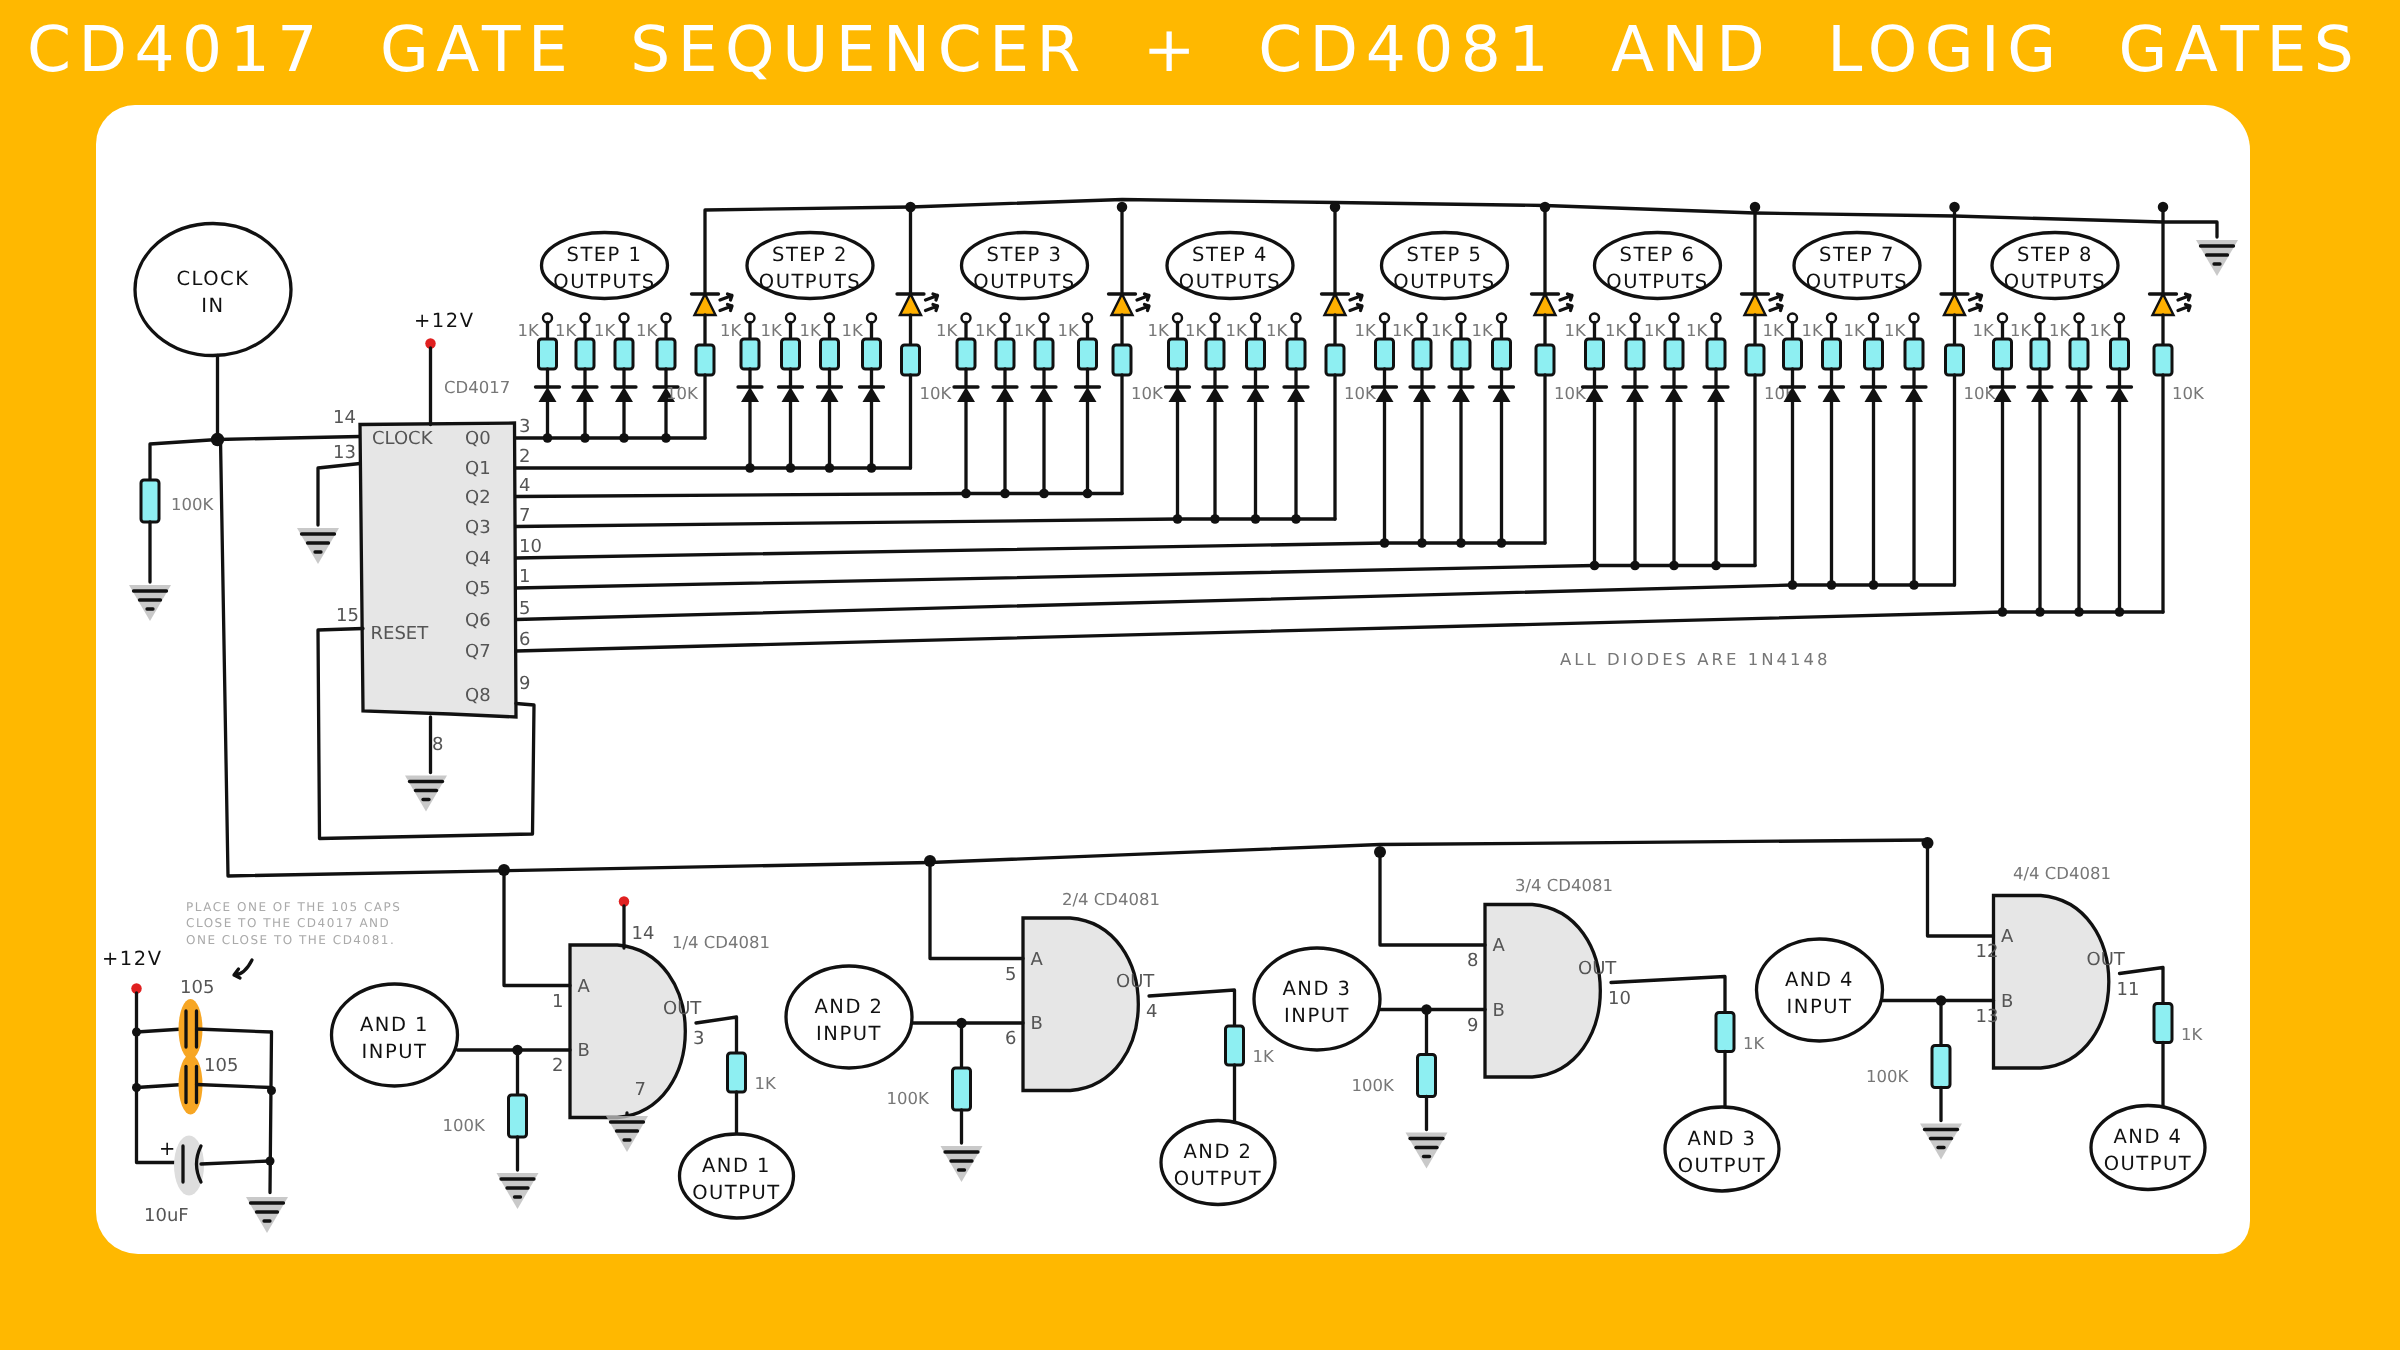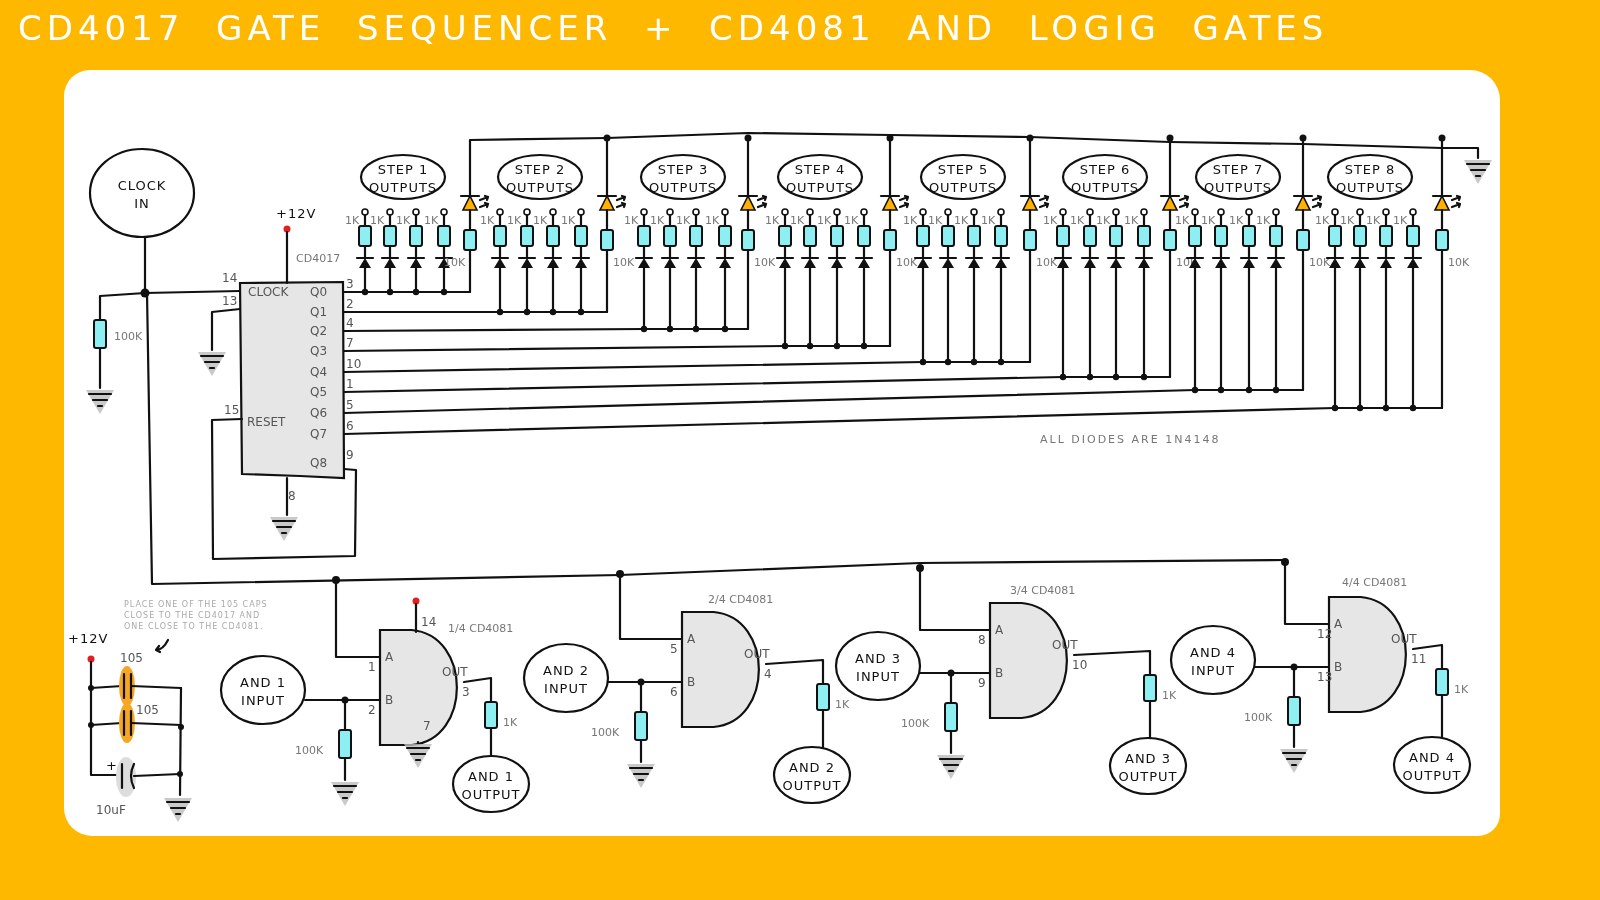--- a/index.html
+++ b/index.html
@@ -5,21 +5,21 @@
   html, body { margin: 0; padding: 0; }
   body {
     width: 1600px; height: 900px; overflow: hidden;
     background: #FFB800;
     font-family: "DejaVu Sans", sans-serif;
     position: relative;
   }
   #title {
     position: absolute; left: 18px; top: 8px;
     color: #ffffff; font-family: "DejaVu Sans", sans-serif;
-    font-size: 34px; letter-spacing: 5px; font-weight: normal;
+    font-size: 42px; letter-spacing: 5px; font-weight: normal;
     white-space: pre;
   }
   #sheet {
     position: absolute; left: 64px; top: 70px; width: 1436px; height: 766px;
     background: #ffffff; border-radius: 26px 30px 22px 28px;
   }
   svg#schem { position: absolute; left: 0; top: 0; width: 1600px; height: 900px; }
   svg text { font-family: "DejaVu Sans", sans-serif; }
   .w { stroke: #111; stroke-width: 2.2; fill: none; stroke-linecap: round; stroke-linejoin: round; }
   .lbl { fill: #777; font-size: 11px; }

